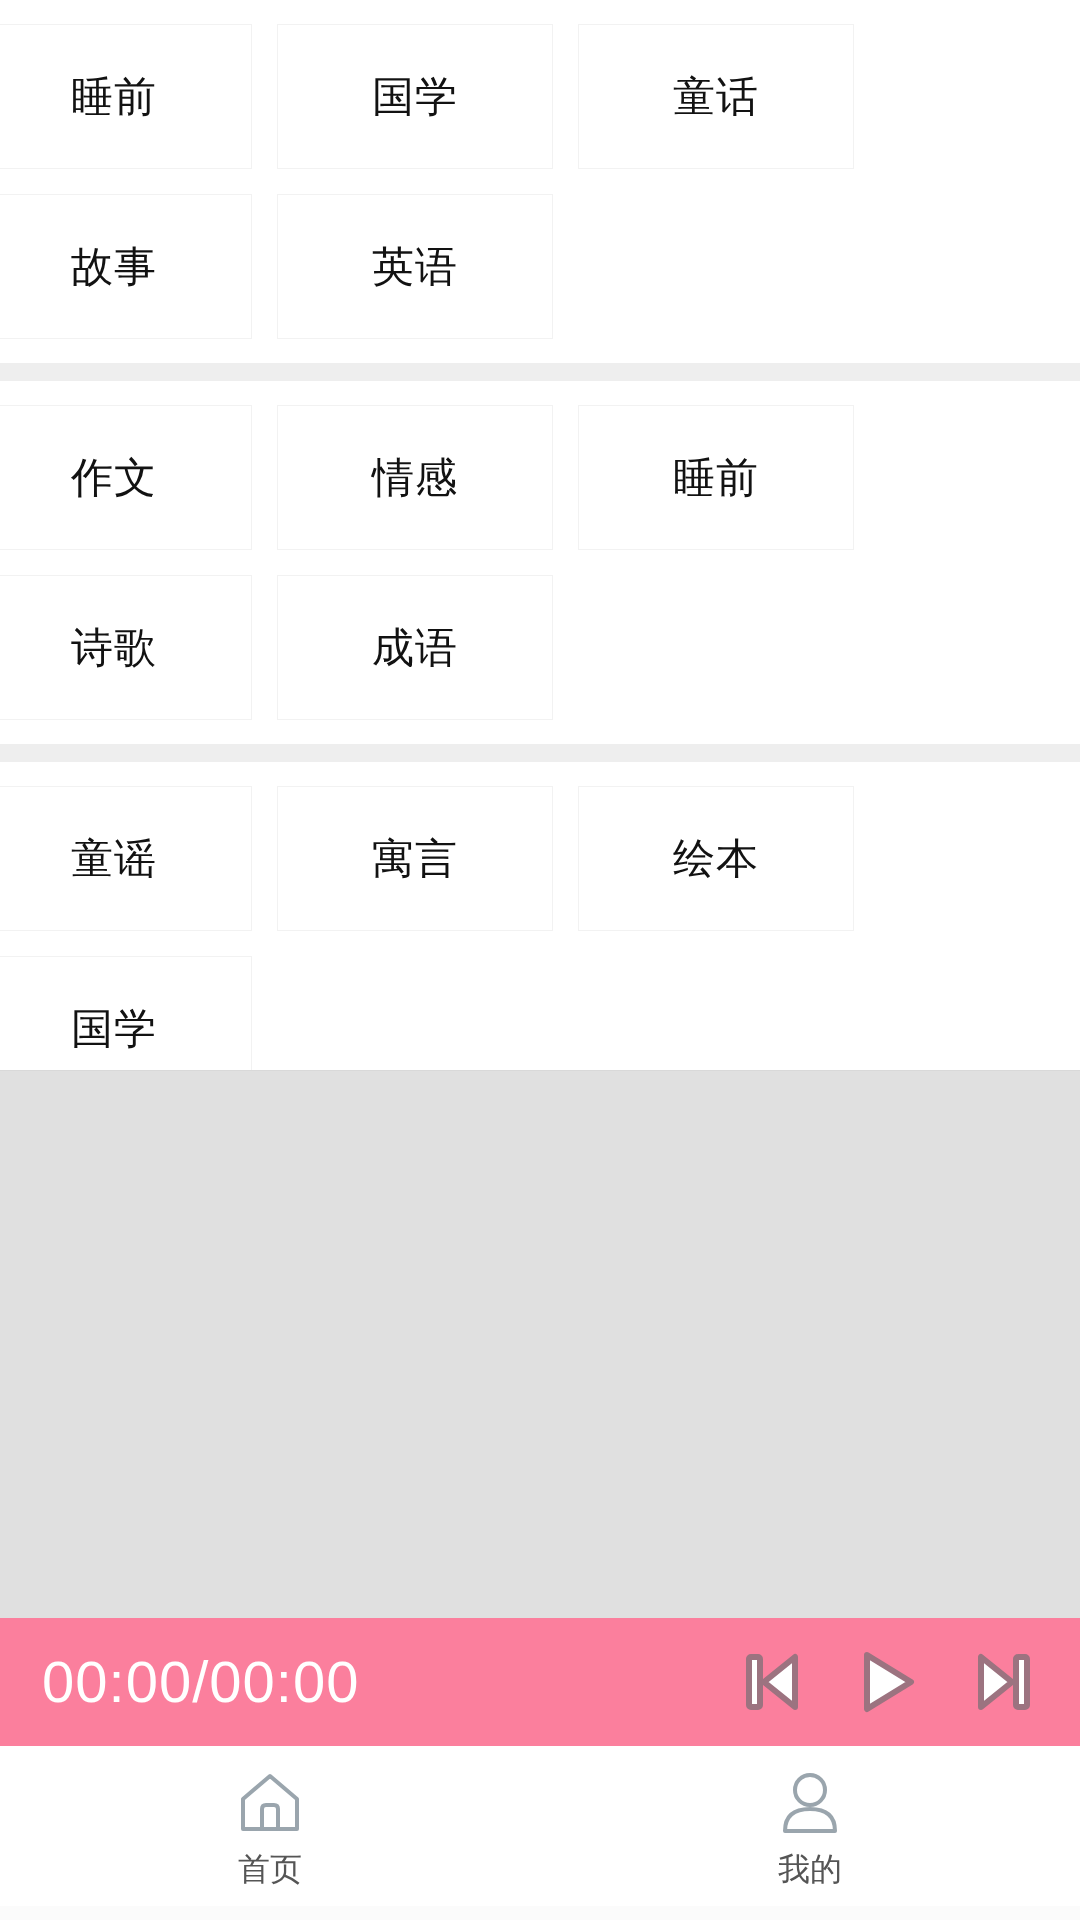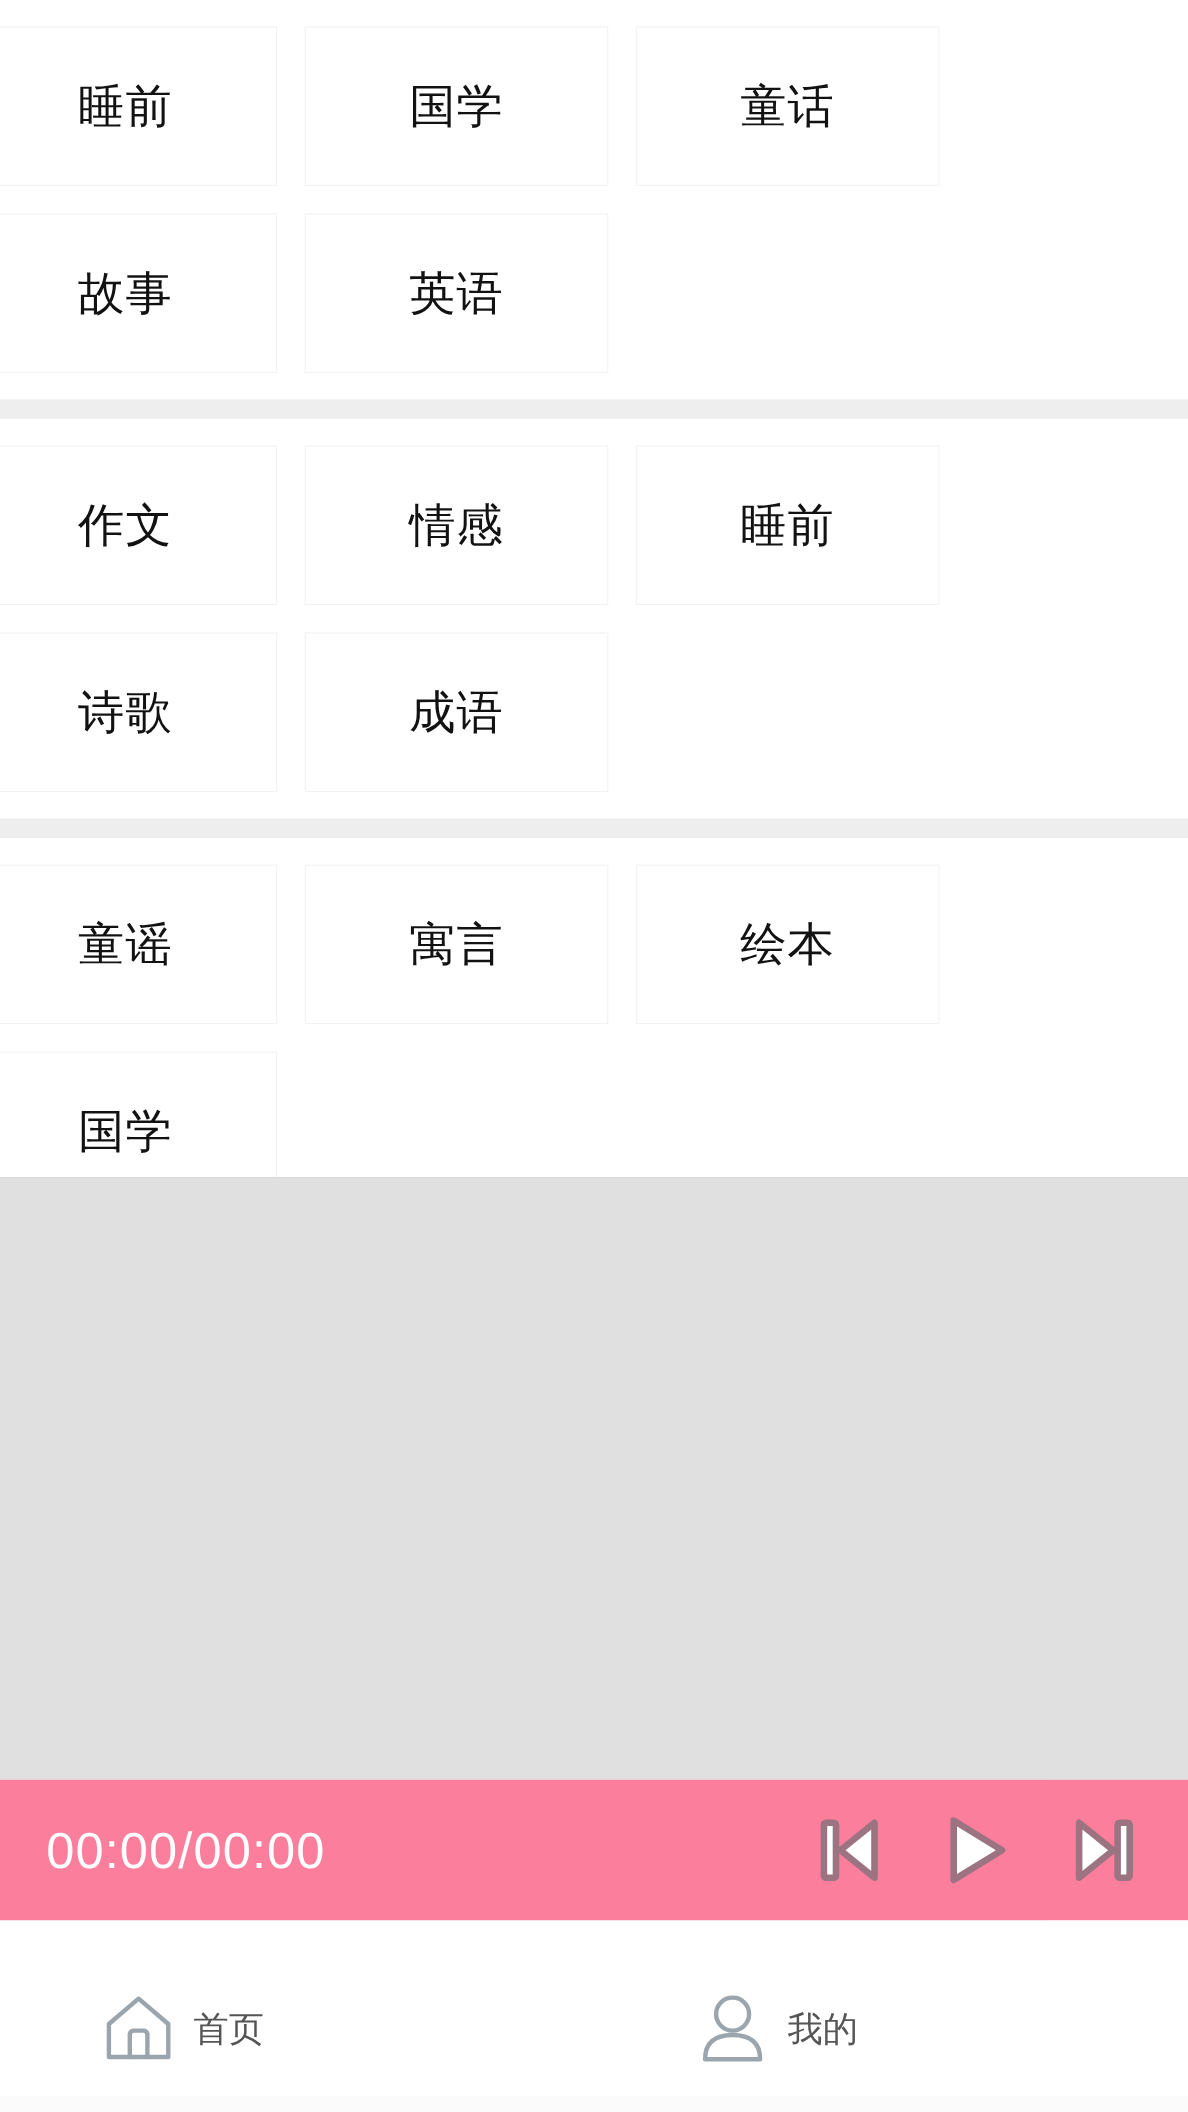--- a/index.html
+++ b/index.html
@@ -2,21 +2,21 @@
 <html><head>
 <meta charset="utf-8">
 <style>
   * { margin:0; padding:0; box-sizing:border-box; }
   html, body {
     width:1080px; height:1920px;
     background:#ffffff;
     font-family:"Liberation Sans","DejaVu Sans",sans-serif;
     overflow:hidden;
   }
-  #app { position:relative; width:953px; height:1920px; background:#e5e5e5; }
+  #app { position:relative; width:953px; height:1920px; background:#c2410c; }
 
   
   .cat-scroll {
     position:absolute; left:0; top:0; width:1080px; height:1070px;
     background:#ffffff; overflow:hidden;
   }
   .cat-section { width:1080px; background:#ffffff; padding:24px 0 24px 0; }
   .cat-grid {
     display:grid;
     grid-template-columns:repeat(3, 276px);
@@ -43,42 +43,42 @@
   }
 
   
   .player-bar {
     position:absolute; left:0; top:1618px; width:1080px; height:128px;
     background:#fb7f9d;
     display:flex; align-items:center;
   }
   .player-time {
     position:absolute; left:42px; top:50%; transform:translateY(-50%);
-    color:#ffffff; font-size:46px; letter-spacing:1px; line-height:1;
+    color:#ffffff; font-size:58px; letter-spacing:1px; line-height:1;
   }
   .player-ctrls {
     position:absolute; right:46px; top:50%; transform:translateY(-50%);
     display:flex; align-items:center; gap:56px;
   }
   .ctrl-btn {
     width:60px; height:66px;
     display:flex; align-items:center; justify-content:center;
   }
   .ctrl-btn svg { display:block; }
 
   
   .bottom-nav {
     position:absolute; left:0; bottom:0; width:1080px; height:174px;
     background:#ffffff;
     display:flex; align-items:flex-start; justify-content:space-around;
     border-top:1px solid #ffffff;
   }
   .nav-item {
     width:360px; height:174px;
-    display:flex; flex-direction:row; align-items:center;
+    display:flex; flex-direction:column; align-items:center;
     justify-content:flex-start; padding-top:20px; gap:14px;
   }
   .nav-icon { width:72px; height:72px; display:flex; align-items:center; justify-content:center; }
   .nav-icon svg { display:block; }
   .nav-label { font-size:32px; line-height:1; color:#555555; }
   .nav-label.active { color:#ee1111; }
   .nav-footer-strip {
     position:absolute; left:0; bottom:0; width:1080px; height:14px; background:#fbfbfb;
   }
 </style>

